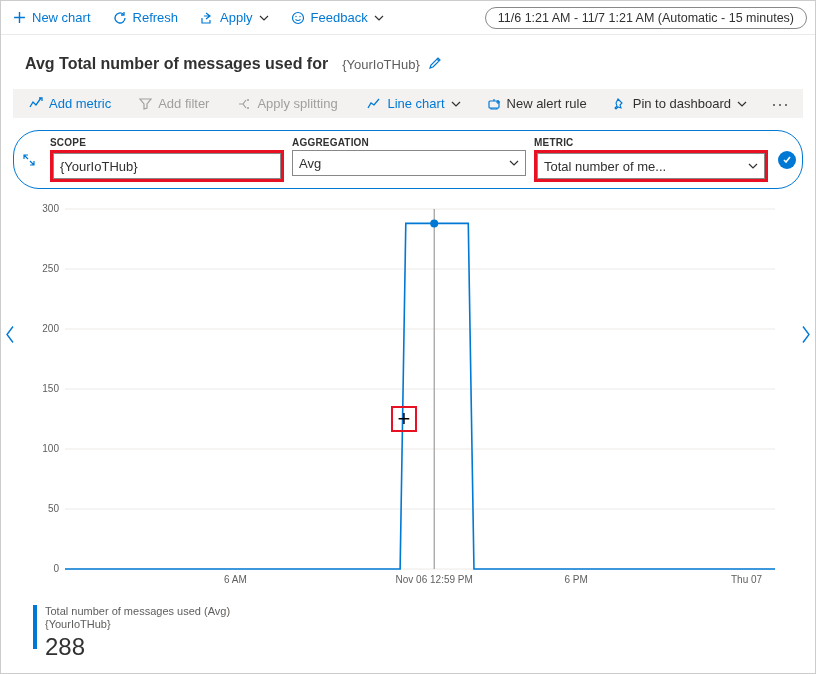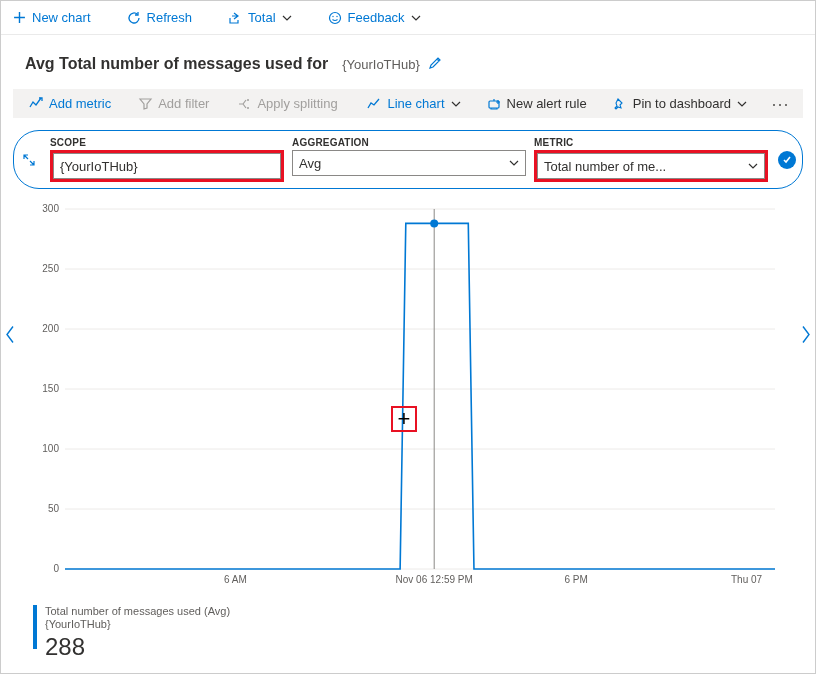--- a/index.html
+++ b/index.html
@@ -10,21 +10,21 @@
     background: #fff;
   }
   .frame { width: 816px; height: 674px; border: 1px solid #ccc; position: relative; overflow: hidden; }
 
   
   .topbar {
     height: 34px; display: flex; align-items: center;
     padding: 0 8px; gap: 14px;
     border-bottom: 1px solid #eaeaea;
   }
-  .tb-left { display: flex; gap: 28px; align-items: center; }
+  .tb-left { display: flex; gap: 14px; align-items: center; }
   .tb-btn {
     display: flex; align-items: center; gap: 6px;
     color: #0078d4; cursor: pointer; font-size: 13px;
     background: none; border: none; padding: 2px 4px;
   }
   .tb-btn .ico { display: inline-flex; }
   .tb-right { margin-left: auto; }
   .timerange {
     border: 1px solid #8a8886; border-radius: 14px;
     padding: 3px 12px; font-size: 12.5px;
@@ -141,39 +141,42 @@
             </svg>
         </span>
         <span>Refresh</span>
       </button>
       <button class="tb-btn">
         <span class="ico">
           <svg width="14" height="14" viewBox="0 0 14 14">
               <path d="M2 7v5h8V9M6 2l4 3-4 3M10 5H4" fill="none" stroke="#0078d4" stroke-width="1.2"></path>
             </svg>
         </span>
-        <span>Total</span>
+        <span>Apply</span>
         <svg class="chev" viewBox="0 0 10 10">
             <path d="M1 3l4 4 4-4" fill="none" stroke="#323130" stroke-width="1.2"></path>
           </svg>
       </button>
       <button class="tb-btn">
         <span class="ico">
           <svg width="14" height="14" viewBox="0 0 14 14">
               <circle cx="7" cy="7" r="5.5" fill="none" stroke="#0078d4" stroke-width="1.2"></circle>
               <circle cx="5" cy="5.5" r=".7" fill="#0078d4"></circle>
               <circle cx="9" cy="5.5" r=".7" fill="#0078d4"></circle>
               <path d="M4.5 8.5q2.5 2 5 0" fill="none" stroke="#0078d4" stroke-width="1.1"></path>
             </svg>
         </span>
         <span>Feedback</span>
         <svg class="chev" viewBox="0 0 10 10">
             <path d="M1 3l4 4 4-4" fill="none" stroke="#323130" stroke-width="1.2"></path>
           </svg>
       </button>
+    </div>
+    <div class="tb-right">
+      <div class="timerange">11/6 1:21 AM - 11/7 1:21 AM (Automatic - 15 minutes)</div>
     </div>
   </div>
 
   <div class="title-row">
     <h1>Avg Total number of messages used for</h1>
     <span class="title-sub">{YourIoTHub}</span>
     <span class="pencil">
       <svg width="14" height="14" viewBox="0 0 14 14">
           <path d="M2 12l1-3 7-7 2 2-7 7zM9 3l2 2" fill="none" stroke="#0078d4" stroke-width="1.2"></path>
         </svg>

